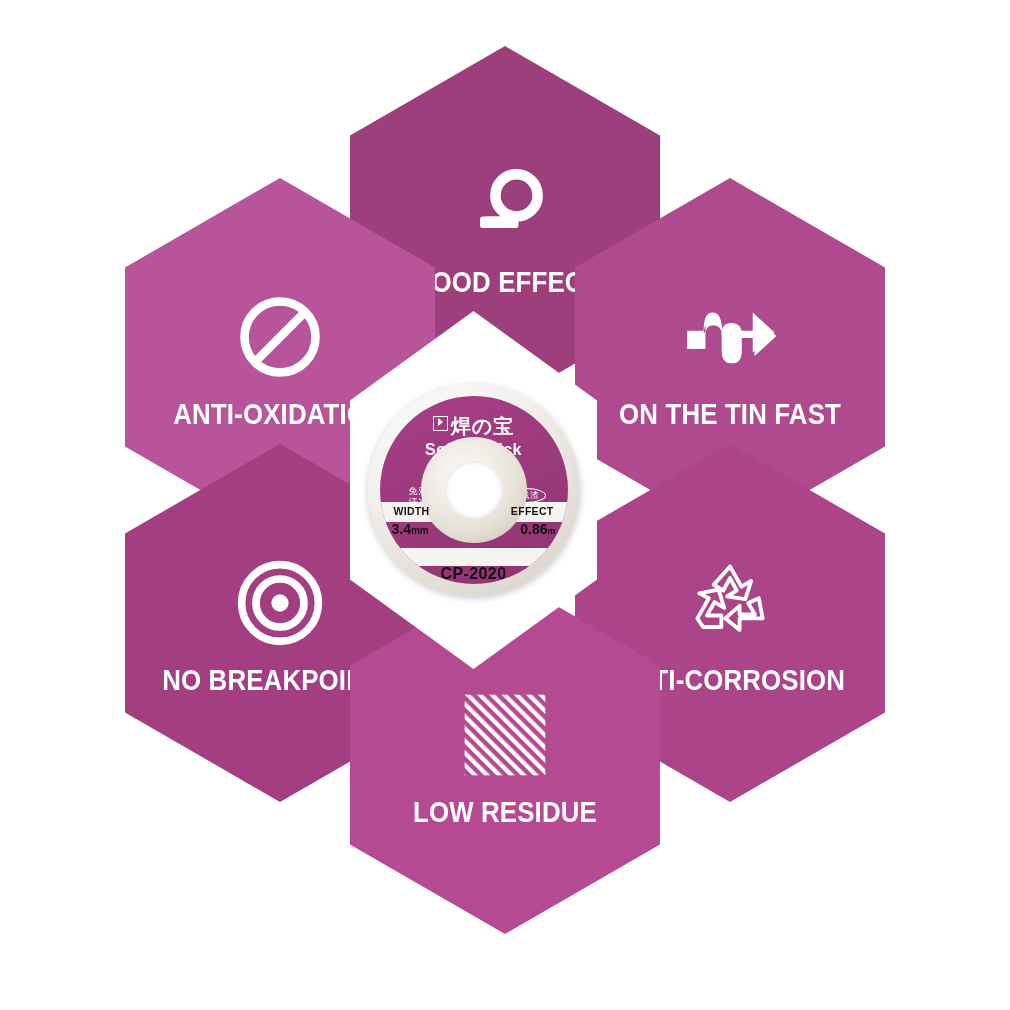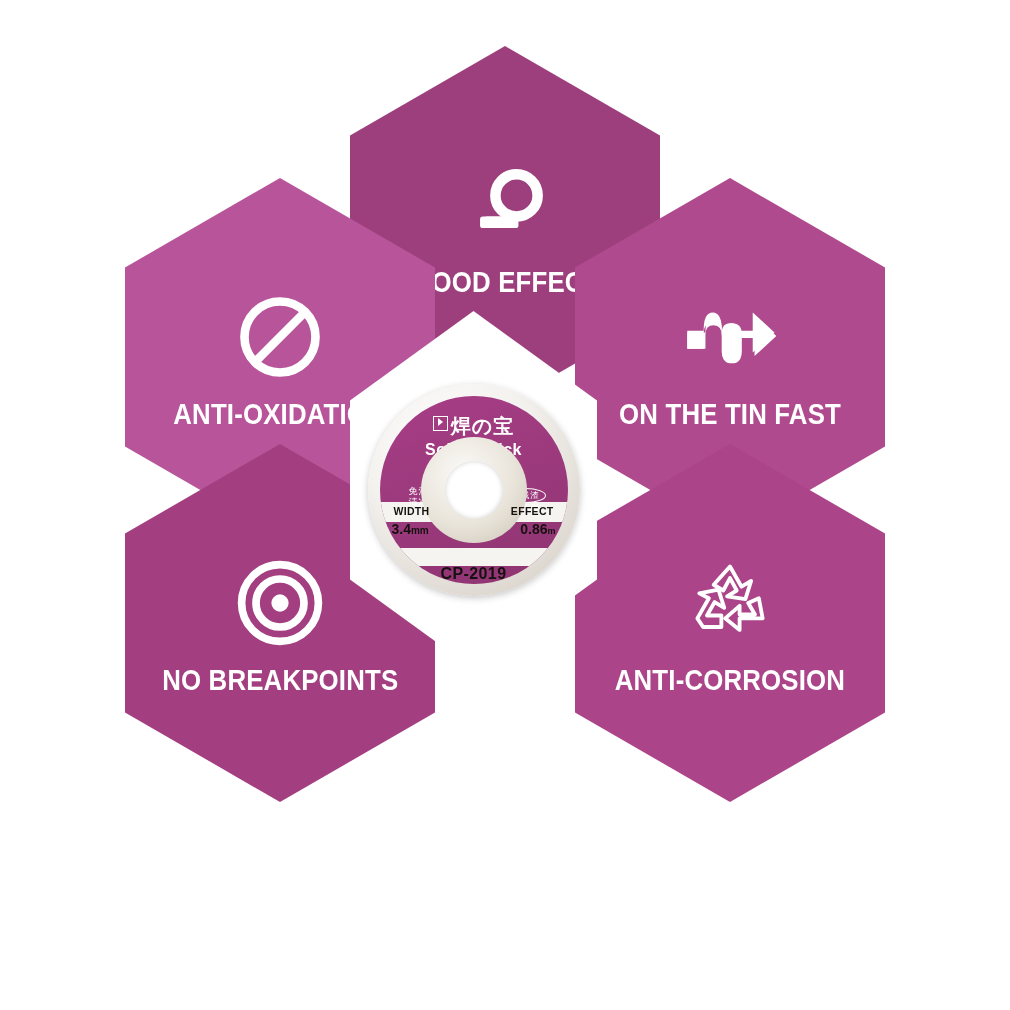--- a/index.html
+++ b/index.html
@@ -172,20 +172,33 @@
         <g fill="none" stroke="#fff" stroke-width="4" stroke-linejoin="round">
           <path d="M50 12 L62 33 L72 27 L66 46 L47 43 L57 37 L50 24 L43 37 L33 31 Z"></path>
           <path d="M84 66 L60 66 L60 78 L45 66 L60 53 L60 62 L76 62 L69 50 L80 45 Z"></path>
           <path d="M16 66 L28 45 L18 40 L38 36 L44 55 L34 49 L26 63 L41 63 L41 75 L22 75 Z"></path>
         </g>
       </svg>
     </div>
     <div class="label">ANTI-CORROSION</div>
   </div>
 
+  <div class="hex" id="hex-bottom" style="background:#b54a93;">
+    <div class="icon">
+      <svg viewBox="0 0 100 100" width="96" height="96" aria-hidden="true">
+        <defs>
+          <pattern id="hatch" width="9" height="9" patternUnits="userSpaceOnUse" patternTransform="rotate(-45)">
+            <rect x="0" y="0" width="4.4" height="9" fill="#fff"></rect>
+          </pattern>
+        </defs>
+        <rect x="8" y="8" width="84" height="84" fill="url(#hatch)"></rect>
+      </svg>
+    </div>
+    <div class="label">LOW RESIDUE</div>
+  </div>
 
   <div id="center-hex">
     <div id="spool">
 
       <div id="label-disc">
         <div class="lt" id="brand-cn"><span class="logo"></span><span>焊の宝</span></div>
         <div class="lt" id="brand-en">Solder Wick</div>
 
         <div class="lt" id="cn-left" style="white-space:pre;">免清洗
 清净化</div>
@@ -196,21 +209,21 @@
         </div>
 
         <div class="band" id="band-mid"></div>
         <div class="band" id="band-low"></div>
 
         <div class="bt" id="width-key">WIDTH</div>
         <div class="bt" id="width-val"><span style="font-size:14px">3.4</span><span>mm</span></div>
         <div class="bt" id="length-key">EFFECT</div>
         <div class="bt" id="length-val"><span style="font-size:14px">0.86</span><span>m</span></div>
 
-        <div class="bt" id="model">CP-2019</div>
+        <div class="bt" id="model">CP-2020</div>
 
       </div>
 
       <div id="hub-outer"></div>
       <div id="hub-hole"></div>
     </div>
   </div>
 
 </div>
 

